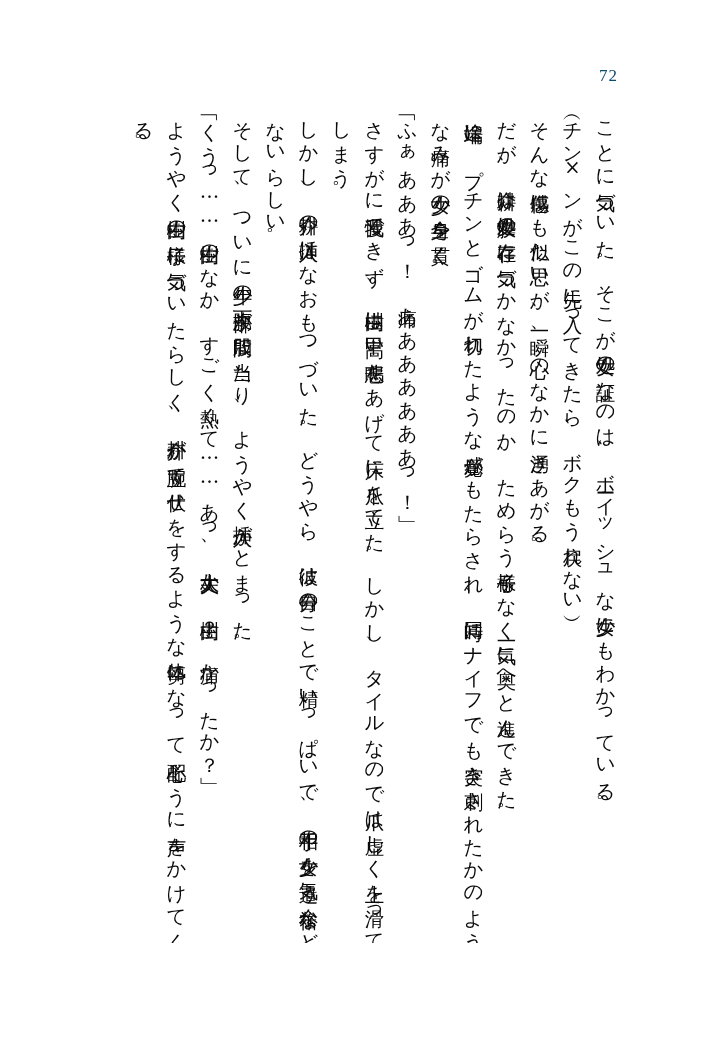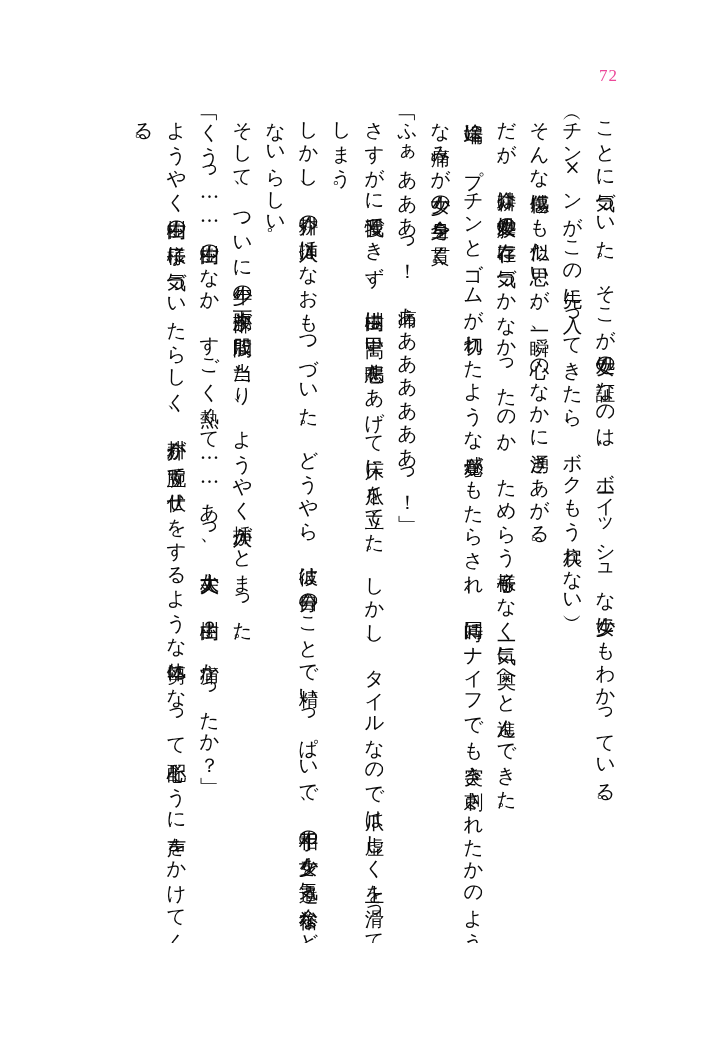--- a/index.html
+++ b/index.html
@@ -21,21 +21,21 @@
     background: #ffffff;
     box-sizing: border-box;
   }
   .page-number {
     position: absolute;
     top: 66px;
     right: 88px;
     font-size: 17px;
     font-family: "Liberation Serif", "DejaVu Serif", serif;
     letter-spacing: 1px;
-    color: #ec4899;
+    color: #0c4a6e;
   }
   .text-body {
     position: absolute;
     top: 108px;
     left: 62px;
     right: 84px;
     height: 835px;
     writing-mode: vertical-rl;
     -webkit-writing-mode: vertical-rl;
     text-orientation: upright;

